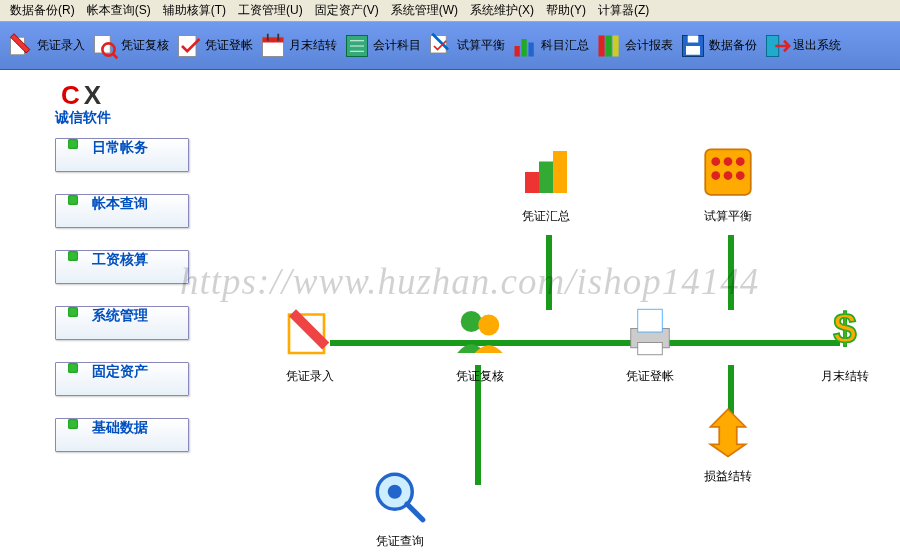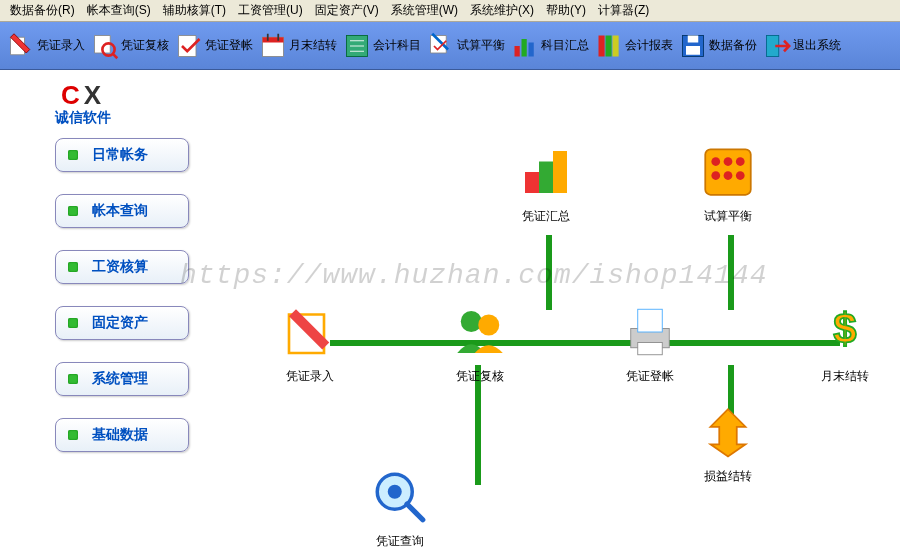--- a/index.html
+++ b/index.html
@@ -19,37 +19,37 @@
 .main { position: relative; height: calc(553px - 70px); background: #fff; }
 
 
 .logo { position: absolute; left: 55px; top: 10px; text-align: center; }
 .logo-cx { font-size: 26px; font-weight: bold; letter-spacing: 4px; color: #444; }
 .logo-cx .c-red { color: #d00; }
 .logo-sub { font-size: 14px; color: #0050c0; font-weight: bold; margin-top: -2px; }
 
 
 .sidebar { position: absolute; left: 55px; top: 68px; }
-.side-btn { width: 134px; height: 34px; margin-bottom: 22px; background: linear-gradient(#fff, #e8f0f8); border: 1px solid #88b; border-radius: 8px; display: flex; align-items: center; padding: 0 12px; cursor: pointer; box-shadow: 1px 1px 2px rgba(0,0,0,0.2); }
+.side-btn { width: 134px; height: 34px; margin-bottom: 22px; background: linear-gradient(#fff, #e8f0f8); border: 1px solid #88b; border-radius: 1px; display: flex; padding: 0 12px; cursor: pointer; box-shadow: 1px 1px 2px rgba(0,0,0,0.2); }
 .bullet { width: 10px; height: 10px; background: #3b3; border-radius: 2px; margin-right: 14px; box-shadow: inset 0 0 2px #070; }
 .side-btn span { font-size: 14px; font-weight: bold; color: #0050c0; }
 
 
 .workflow { position: absolute; left: 250px; top: 60px; right: 10px; bottom: 0; }
 .wf-node { position: absolute; text-align: center; cursor: pointer; width: 80px; }
 .wf-icon { width: 64px; height: 64px; margin: 0 auto 4px; display: flex; align-items: center; justify-content: center; }
 .wf-label { font-size: 12px; color: #000; text-align: center; }
 
 
 .connector { position: absolute; background: #1a9a1a; }
 .connector.h { height: 6px; }
 .connector.v { width: 6px; }
 
 
-.watermark { position: absolute; top: 190px; left: 180px; right: 40px; font-size: 28px; color: rgba(0,0,0,0.18); font-family: Liberation Mono, monospace; font-style: italic; white-space: nowrap; pointer-events: none; letter-spacing: 1px; }
+.watermark { position: absolute; top: 190px; left: 180px; right: 40px; font-size: 37px; color: rgba(0,0,0,0.18); font-family: Liberation Serif, serif; font-style: italic; white-space: nowrap; pointer-events: none; letter-spacing: 1px; }
 </style>
 </head>
 <body>
 
 <div class="menubar">
   <div class="menubar-item">数据备份(R)</div>
   <div class="menubar-item">帐本查询(S)</div>
   <div class="menubar-item">辅助核算(T)</div>
   <div class="menubar-item">工资管理(U)</div>
   <div class="menubar-item">固定资产(V)</div>
@@ -176,25 +176,25 @@
     <div class="side-btn">
         <div class="bullet"></div>
         <span>帐本查询</span>
       </div>
     <div class="side-btn">
         <div class="bullet"></div>
         <span>工资核算</span>
       </div>
     <div class="side-btn">
         <div class="bullet"></div>
+        <span>系统管理</span>
+      </div>
+    <div class="side-btn">
+        <div class="bullet"></div>
         <span>固定资产</span>
-      </div>
-    <div class="side-btn">
-        <div class="bullet"></div>
-        <span>系统管理</span>
       </div>
     <div class="side-btn">
         <div class="bullet"></div>
         <span>基础数据</span>
       </div>
   </div>
 
   <div class="workflow">
 
     <div class="connector v" style="left:296px; top:105px; height:75px;"></div>

